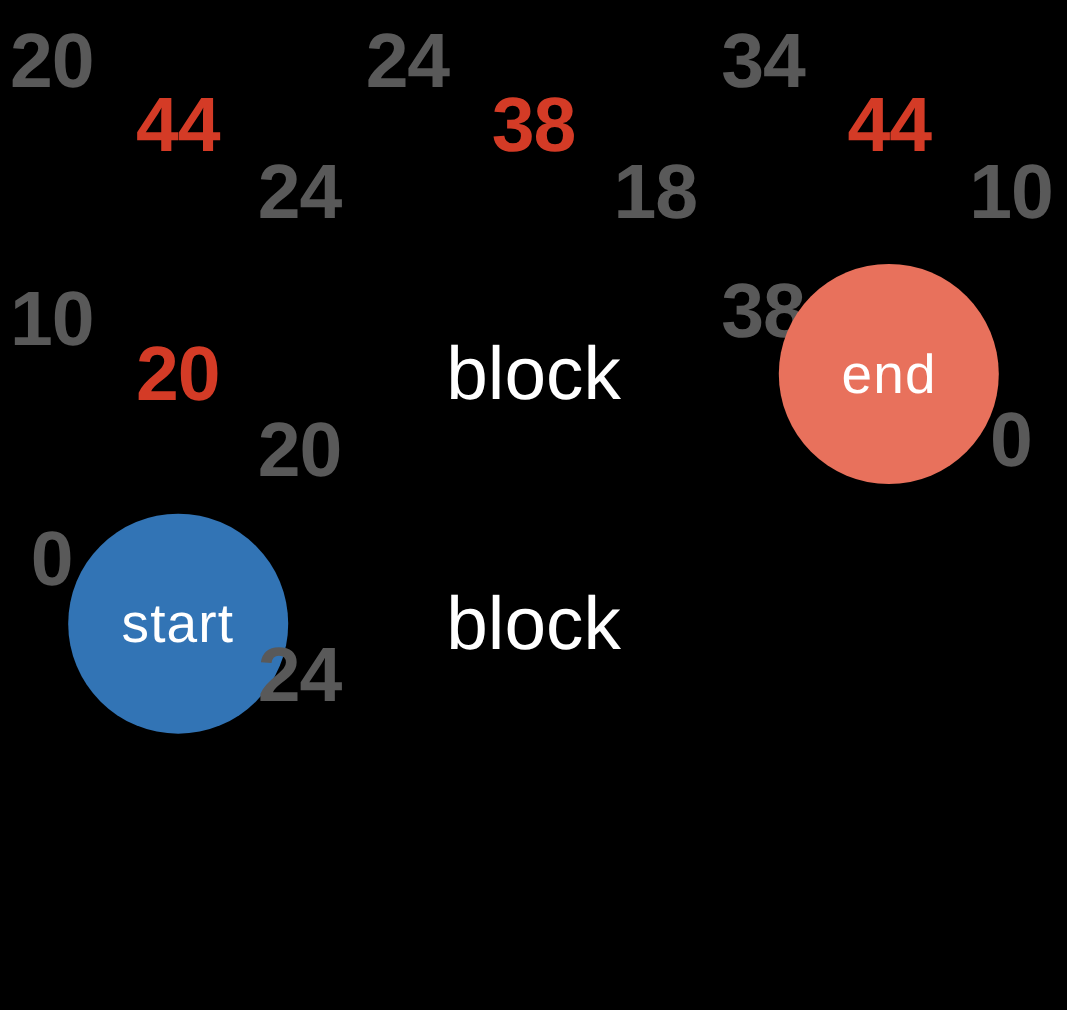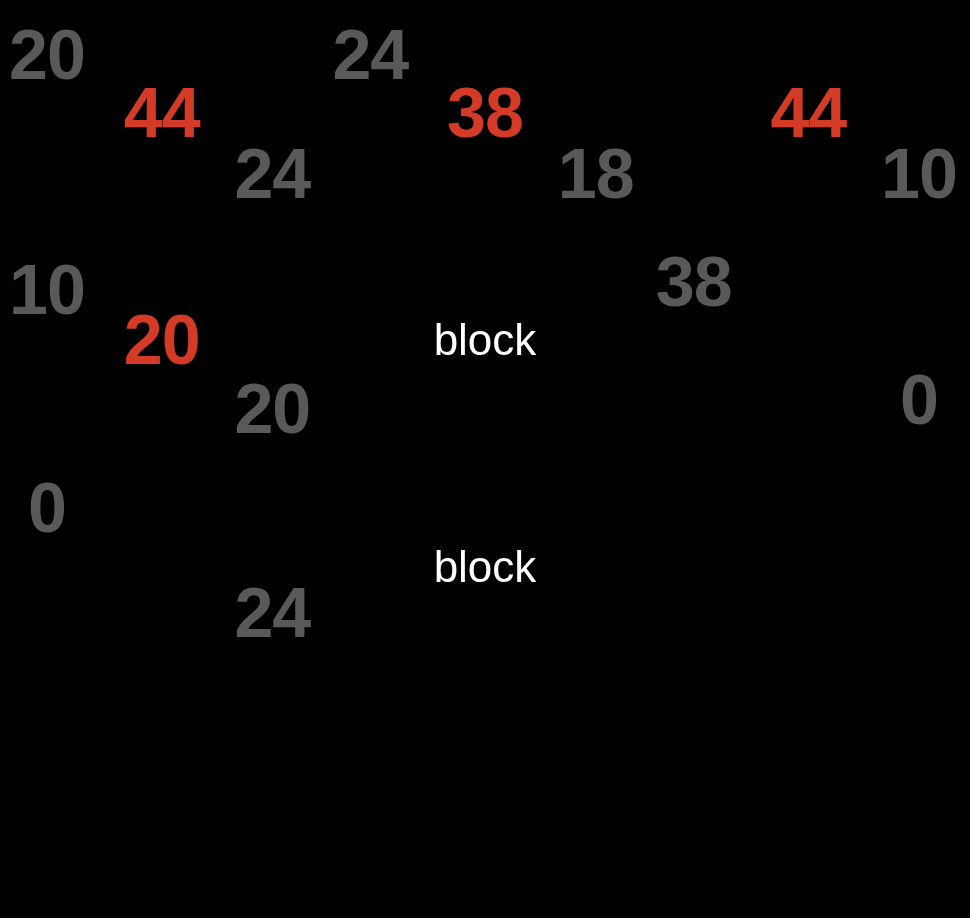--- a/index.html
+++ b/index.html
@@ -49,21 +49,21 @@
     display:flex;align-items:center;justify-content:center;
     font-weight:bold;
     font-size:70px;line-height:1;letter-spacing:-1px;
     color:var(--f_red);
   }
 
   
   .block-label{
     position:absolute;inset:0;
     display:flex;align-items:center;justify-content:center;
-    font-size:44px;line-height:1;
+    font-size:68px;line-height:1;
     color:var(--label_white);
     text-align:right;
   }
 
   
   .node{
     position:absolute;
     left:50%;top:50%;
     width:200px;height:200px;
     transform:translate(-50%,-50%);
@@ -86,41 +86,48 @@
     <span class="num br">24</span>
   </div>
 
   <div class="cell">
     <span class="num tl">24</span>
     <span class="fscore">38</span>
     <span class="num br">18</span>
   </div>
 
   <div class="cell">
+    <span class="num tl">34</span>
     <span class="fscore">44</span>
     <span class="num br">10</span>
   </div>
 
   <div class="cell">
     <span class="num tl nudge-low">10</span>
     <span class="fscore">20</span>
     <span class="num br nudge-high">20</span>
   </div>
 
   <div class="cell">
     <span class="block-label">block</span>
   </div>
 
   <div class="cell">
     <span class="num tl">38</span>
+    <div class="node end">
+      <span>end</span>
+    </div>
     <span class="num br">0</span>
   </div>
 
   <div class="cell">
     <span class="num tl">0</span>
+    <div class="node start">
+      <span>start</span>
+    </div>
     <span class="num br raised">24</span>
   </div>
 
   <div class="cell">
     <span class="block-label">block</span>
   </div>
 
   <div class="cell"></div>
 
 </div>

